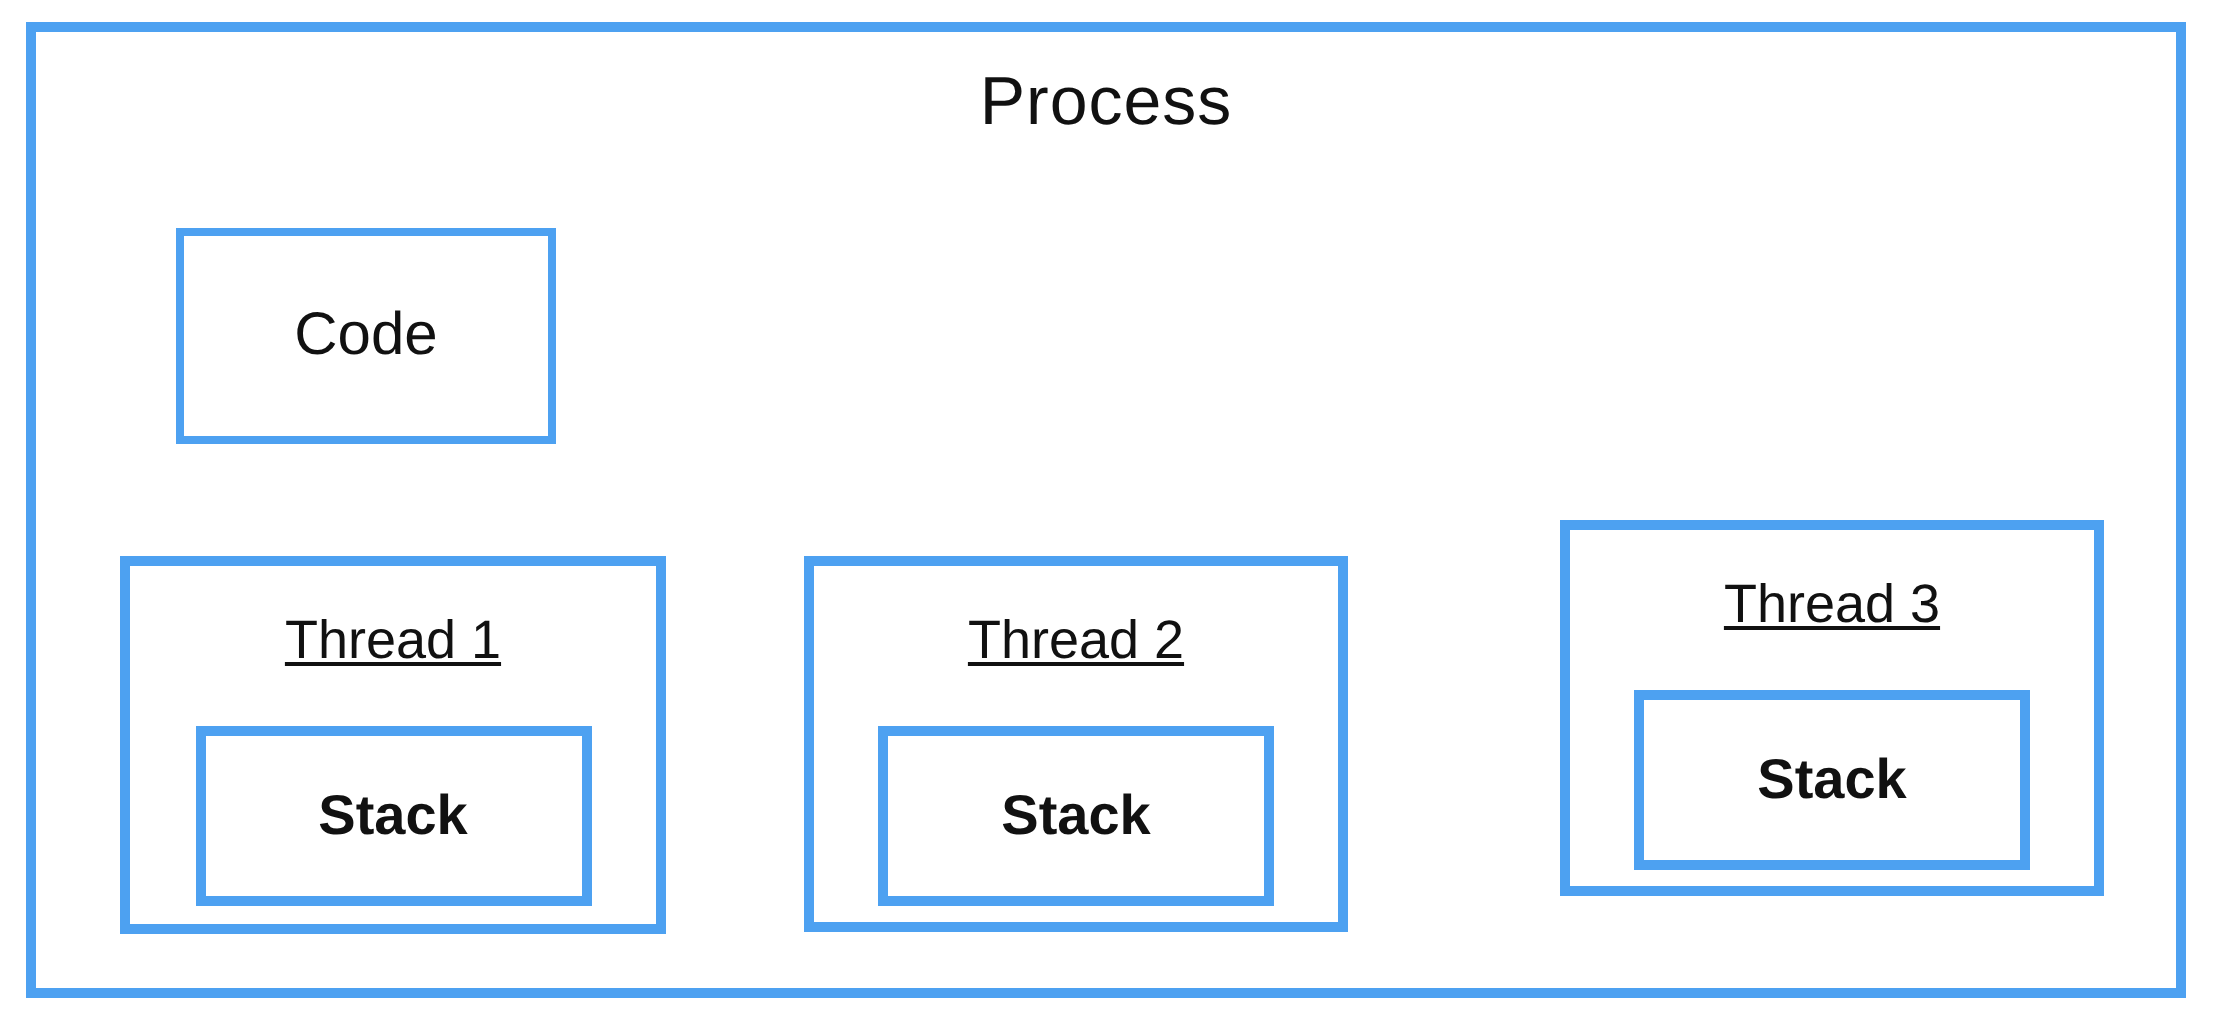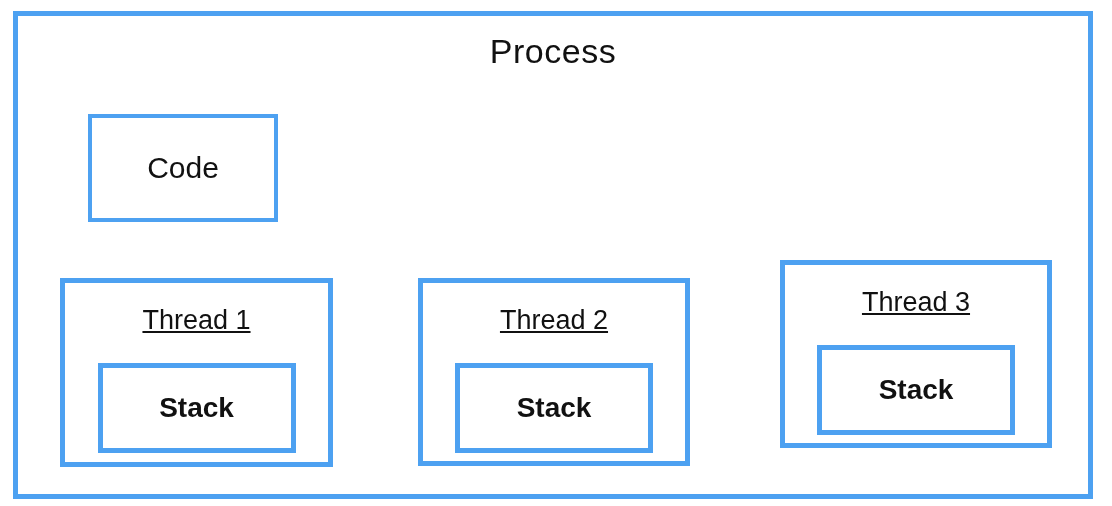--- a/index.html
+++ b/index.html
@@ -48,21 +48,21 @@
   .segment-heap { left: 797px; top: 97px; width: 200px; height: 88px; }
 
   .thread-box {
     position: absolute;
     border: 5px solid var(--blue);
     background: var(--bg);
     text-align: center;
     text-decoration: underline;
   }
   .thread-1 { left: 42px;  top: 262px; width: 273px; height: 189px; }
-  .thread-2 { left: 400px; top: 262px; width: 272px; height: 188px; }
+  .thread-2 { left: 384px; top: 262px; width: 272px; height: 188px; }
   .thread-3 { left: 762px; top: 244px; width: 272px; height: 188px; }
 
   .thread-label {
     margin-top: 22px;
     font-size: 27px;
     font-weight: 400;
   }
 
   .stack-box {
     position: absolute;

